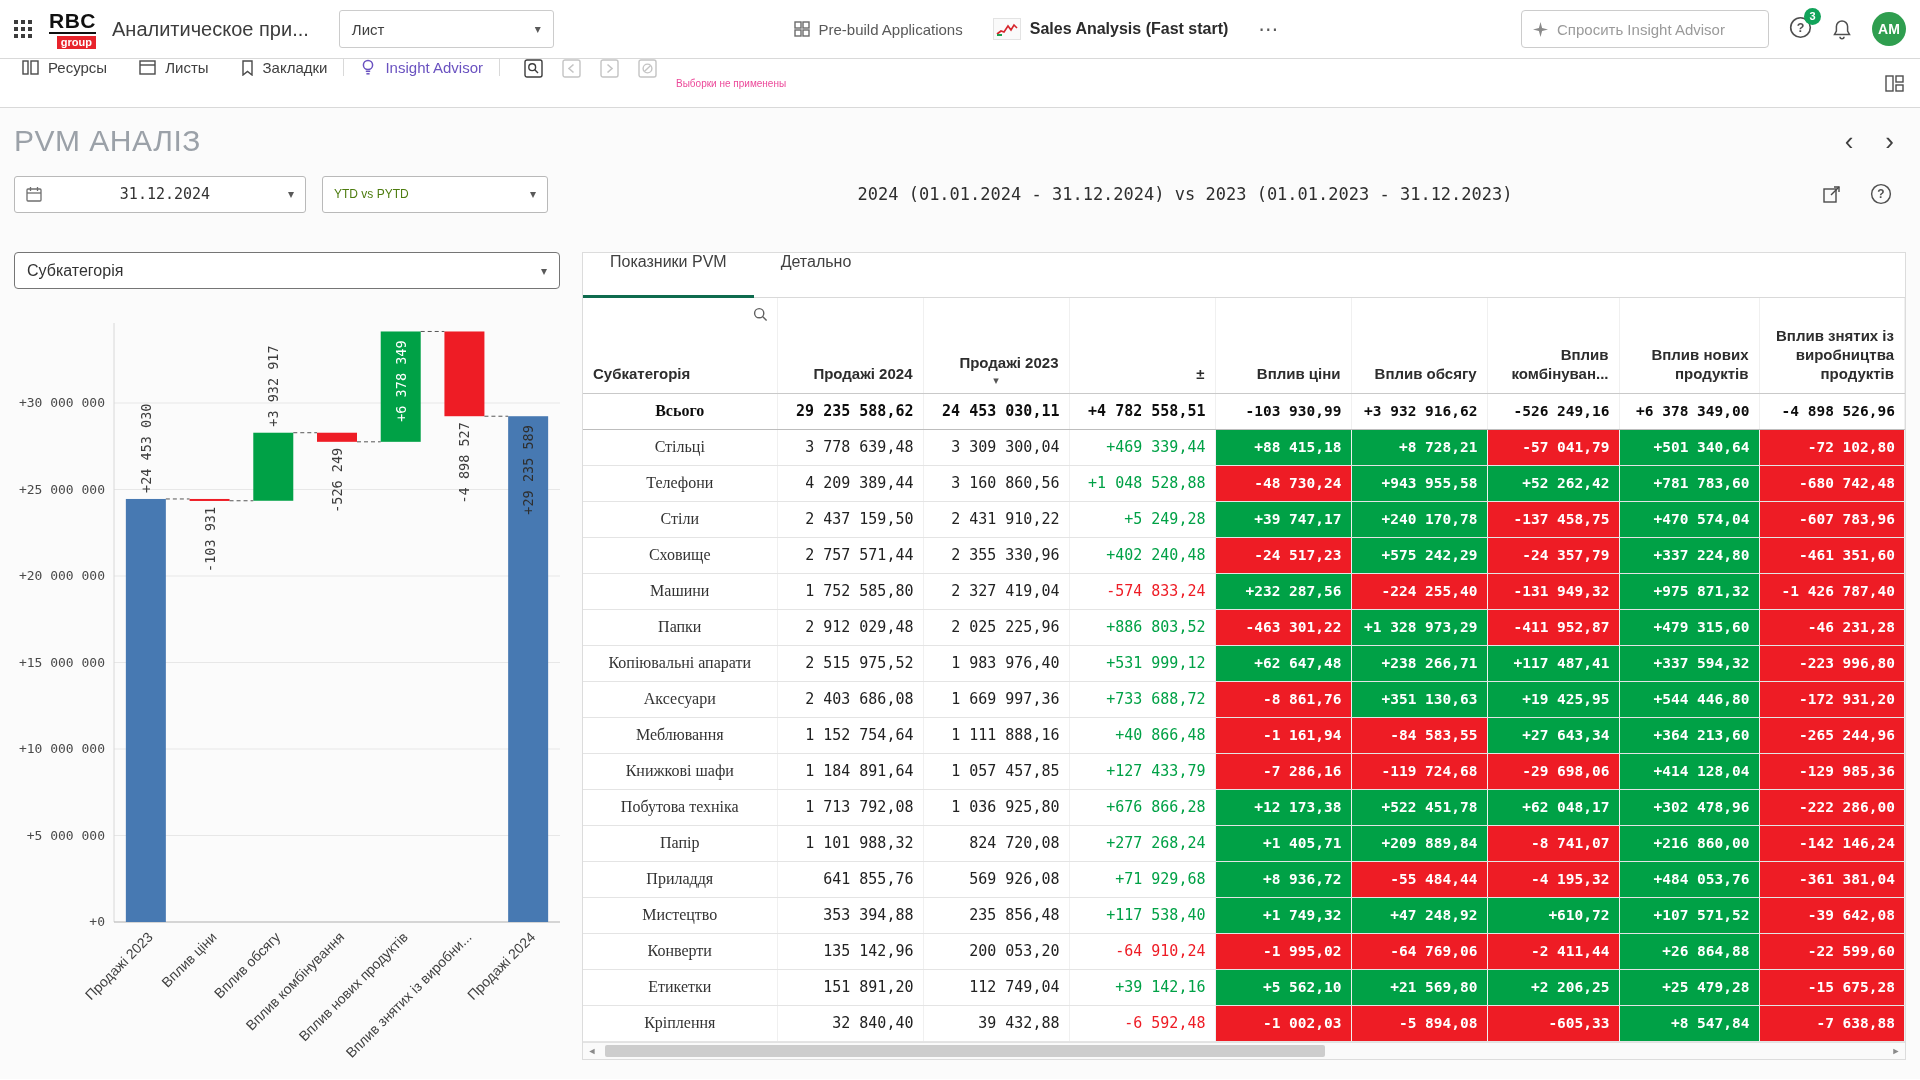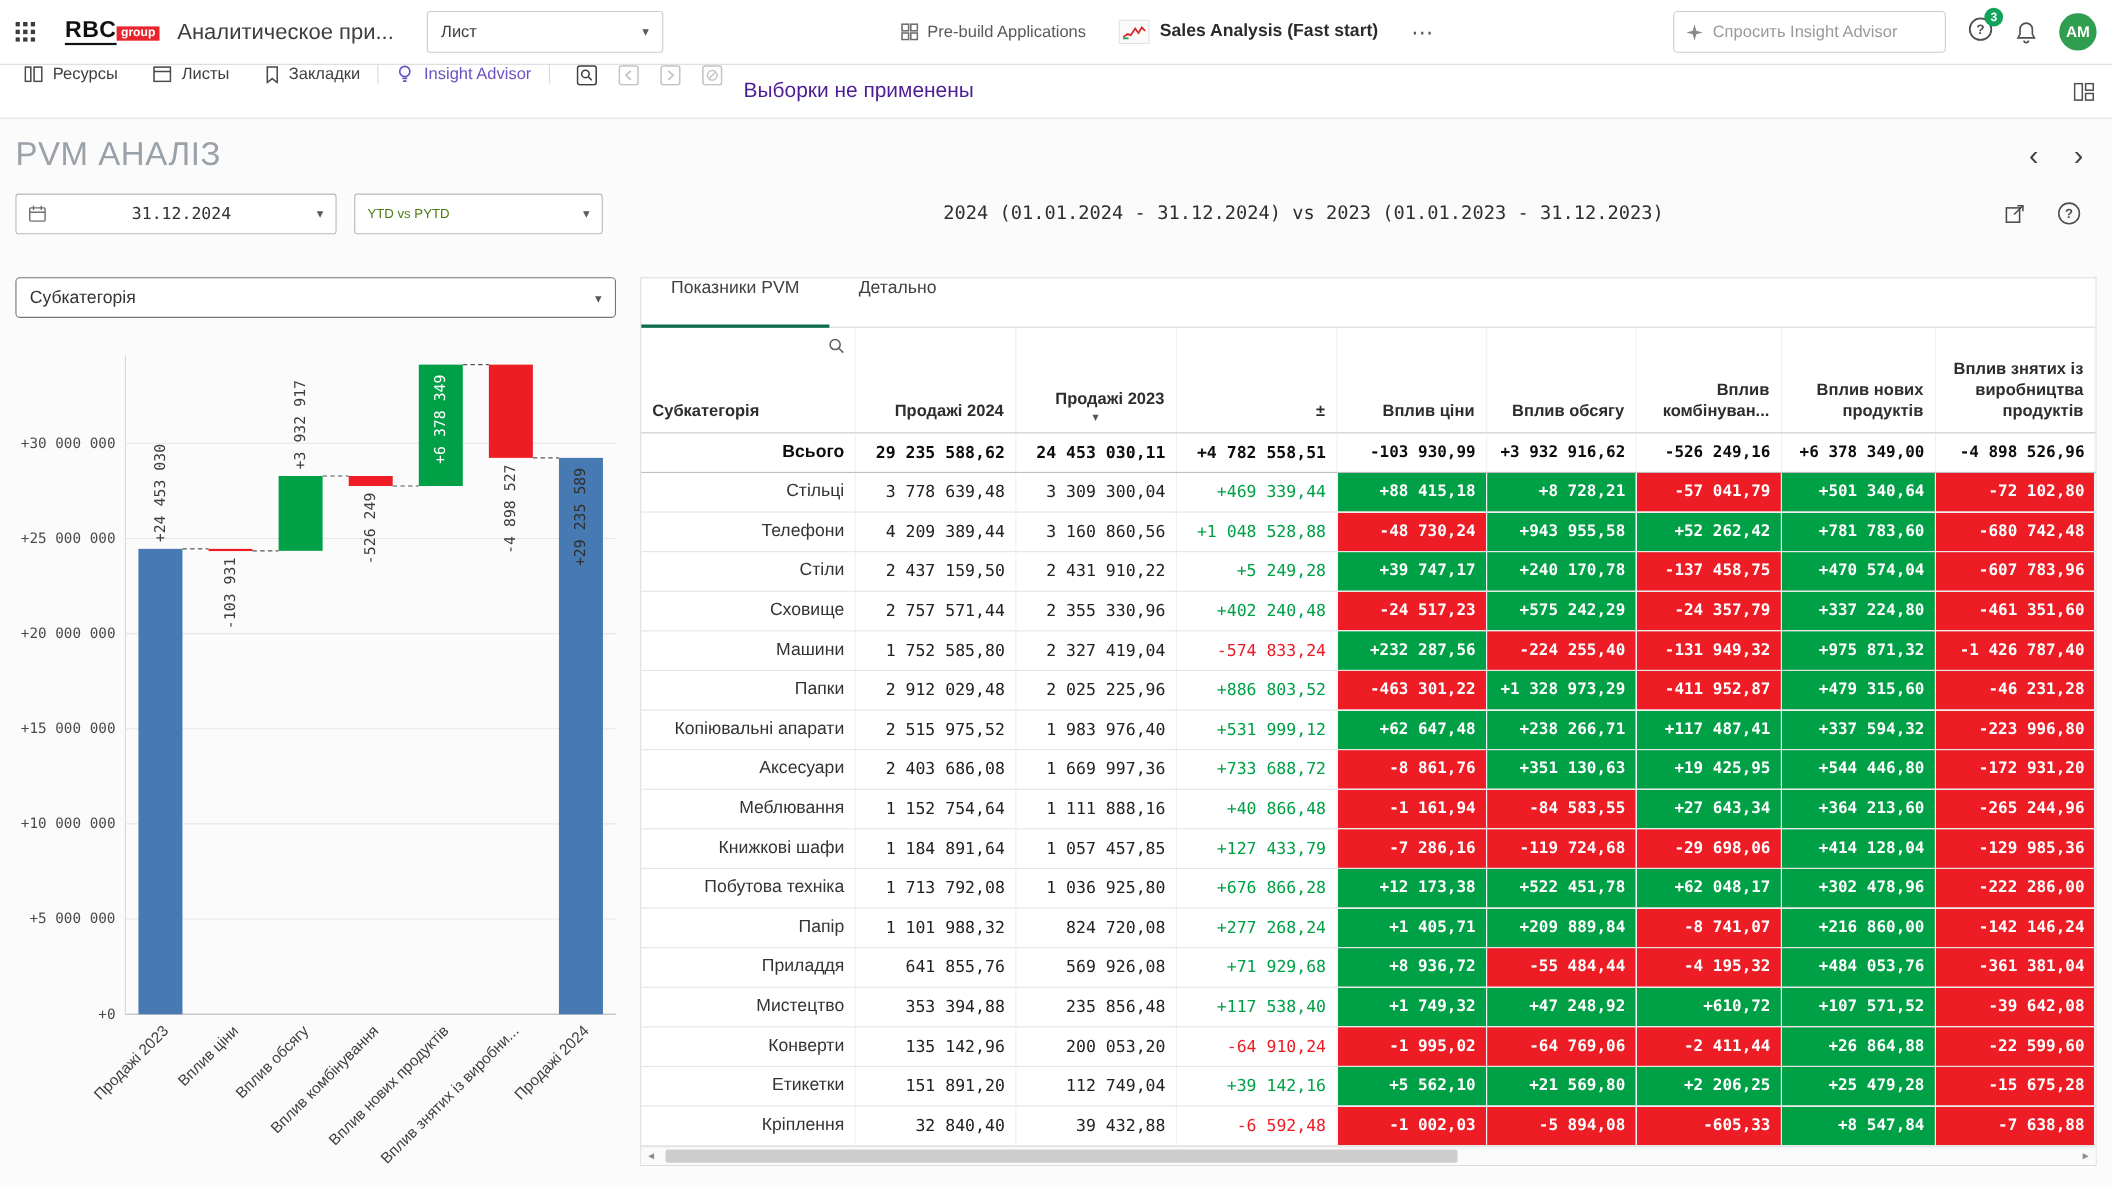--- a/index.html
+++ b/index.html
@@ -3,21 +3,21 @@
 <meta charset="utf-8">
 <style>
 *{box-sizing:border-box;margin:0;padding:0}
 html,body{width:1920px;height:1080px;overflow:hidden;font-family:"Liberation Sans",sans-serif;background:#fff;color:#404040}
 .mono{font-family:"DejaVu Sans Mono",monospace}
 button{background:none;border:none;font:inherit;color:inherit;cursor:pointer}
 
 
 .topbar{height:59px;display:flex;align-items:center;gap:16px;padding:0 14px;border-bottom:1px solid #d9d9d9;background:#fff}
 .iconbtn{display:inline-flex;align-items:center;justify-content:center}
-.logo{display:flex;flex-direction:row;align-items:center;line-height:1;margin-left:11px}
+.logo{display:flex;flex-direction:column;align-items:flex-end;line-height:1;margin-left:1px}
 .logo .rbc{font-weight:bold;font-size:21px;color:#101010;letter-spacing:.5px;border-bottom:2px solid #101010;padding-bottom:1px}
 .logo .grp{background:var(--logo-red);color:#fff;font-size:11px;font-weight:bold;padding:1px 4px;margin-top:2px}
 .app-title{font-size:20px;color:#3d3d3d;white-space:nowrap}
 .sheet-select{width:215px;height:38px;border:1px solid #ccc;border-radius:3px;display:flex;align-items:center;justify-content:space-between;padding:0 12px;font-size:15px;background:#fff;margin-left:14px;cursor:pointer}
 .caret{color:#595959;font-size:12px}
 .topbar-center{flex:1;display:flex;align-items:center;justify-content:center;gap:30px;min-width:0}
 .prebuild{display:flex;align-items:center;gap:8px;color:#595959;font-size:15px;cursor:pointer}
 .sales{display:flex;align-items:center;gap:9px;font-size:16px;font-weight:bold;color:#2b2b2b;cursor:pointer}
 .thumb{width:28px;height:22px;border:1px solid #e3e3e3;background:#fafafa;display:flex;align-items:center;justify-content:center}
 .more{color:#595959;font-size:20px;letter-spacing:2px;cursor:pointer}
@@ -28,21 +28,21 @@
 .help-wrap{position:relative}
 .badge{position:absolute;top:-8px;right:-9px;background:var(--badge-green);color:#fff;width:17px;height:17px;border-radius:50%;font-size:11px;font-weight:bold;display:flex;align-items:center;justify-content:center}
 .avatar{width:34px;height:34px;border-radius:50%;background:var(--avatar-green);color:#fff;font-size:14px;font-weight:bold;display:flex;align-items:center;justify-content:center;cursor:pointer}
 
 
 .toolbar{height:49px;display:flex;align-items:flex-start;border-bottom:1px solid #d9d9d9;background:#fff;padding:0 6px}
 .tool{display:flex;align-items:center;gap:9px;padding:0 16px;font-size:15px;color:#404040;cursor:pointer}
 .tool.active{color:var(--insight-purple);border-left:1px solid #d9d9d9;border-right:1px solid #d9d9d9}
 .selgroup{display:flex;align-items:center;margin-left:14px}
 .selbtn{width:38px;display:flex;align-items:center;justify-content:center}
-.sel-status{color:#4c1d95;font-size:19px;margin-left:10px;align-self:center}
+.sel-status{color:#ec4899;font-size:10px;margin-left:10px;align-self:center}
 .toolbar-spacer{flex:1}
 .gridview{align-self:center;margin-right:10px}
 
 
 main{height:971px;background:#fbfbfb;padding:8px 14px 4px}
 .title-row{display:flex;align-items:center;height:50px}
 .page-title{font-size:30px;color:#9ba1a8;font-weight:400;letter-spacing:.5px}
 .nav-chevrons{margin-left:auto;display:flex;gap:32px;padding-right:12px}
 .chev{font-size:26px;color:#3f3f3f;line-height:1;cursor:pointer}
 .filter-row{display:flex;align-items:center;gap:16px;height:40px;margin-top:8px}
@@ -68,21 +68,21 @@
 .tabs{display:flex;border-bottom:1px solid #d9d9d9;height:45px}
 .tab{display:flex;padding:0 27px;font-size:16px;color:#404040;position:relative;cursor:pointer}
 .tab.active::after{content:"";position:absolute;left:0;right:0;bottom:-1px;height:3px;background:var(--tab-underline)}
 table{width:100%;border-collapse:collapse;table-layout:fixed}
 th,td{white-space:nowrap;overflow:hidden}
 thead th{height:95px;vertical-align:bottom;text-align:right;padding:6px 10px 9px;font-size:15px;font-weight:bold;color:#2d2d2d;border-bottom:1px solid #c9c9c9;border-right:1px solid #f0f0f0;white-space:normal;line-height:1.25;position:relative;cursor:pointer}
 thead th.al{text-align:left}
 th .th-search{position:absolute;top:9px;right:9px}
 th .sort{font-size:11px;color:#555;text-align:center;line-height:8px;margin-top:3px;font-weight:normal}
 tbody td{height:36px;padding:0 9px;font-size:15px;border-bottom:1px solid #e4e4e4;border-right:1px solid #f0f0f0;text-align:right;cursor:pointer}
-td.name{text-align:right;font-size:16px;color:#333;font-family:Liberation Sans, sans-serif}
+td.name{text-align:center;font-size:16px;color:#333;font-family:Liberation Serif, serif}
 td.num{font-family:"DejaVu Sans Mono",monospace;color:#222}
 td.imp{font-size:14.5px}
 td.pos{color:var(--positive)}
 td.neg{color:var(--negative)}
 td.bg-pos{background:var(--positive);color:#fff;font-weight:bold}
 td.bg-neg{background:var(--negative);color:#fff;font-weight:bold}
 tr.total td{font-weight:bold;color:#0d0d0d;border-bottom:1px solid #bdbdbd}
 .hscroll{height:17px;border-top:1px solid #e2e2e2;background:#fafafa;display:flex;align-items:center}
 .hs-arrow{width:18px;text-align:center;color:#8a8a8a;font-size:9px;cursor:pointer}
 .hs-track{flex:1;height:100%;position:relative}

